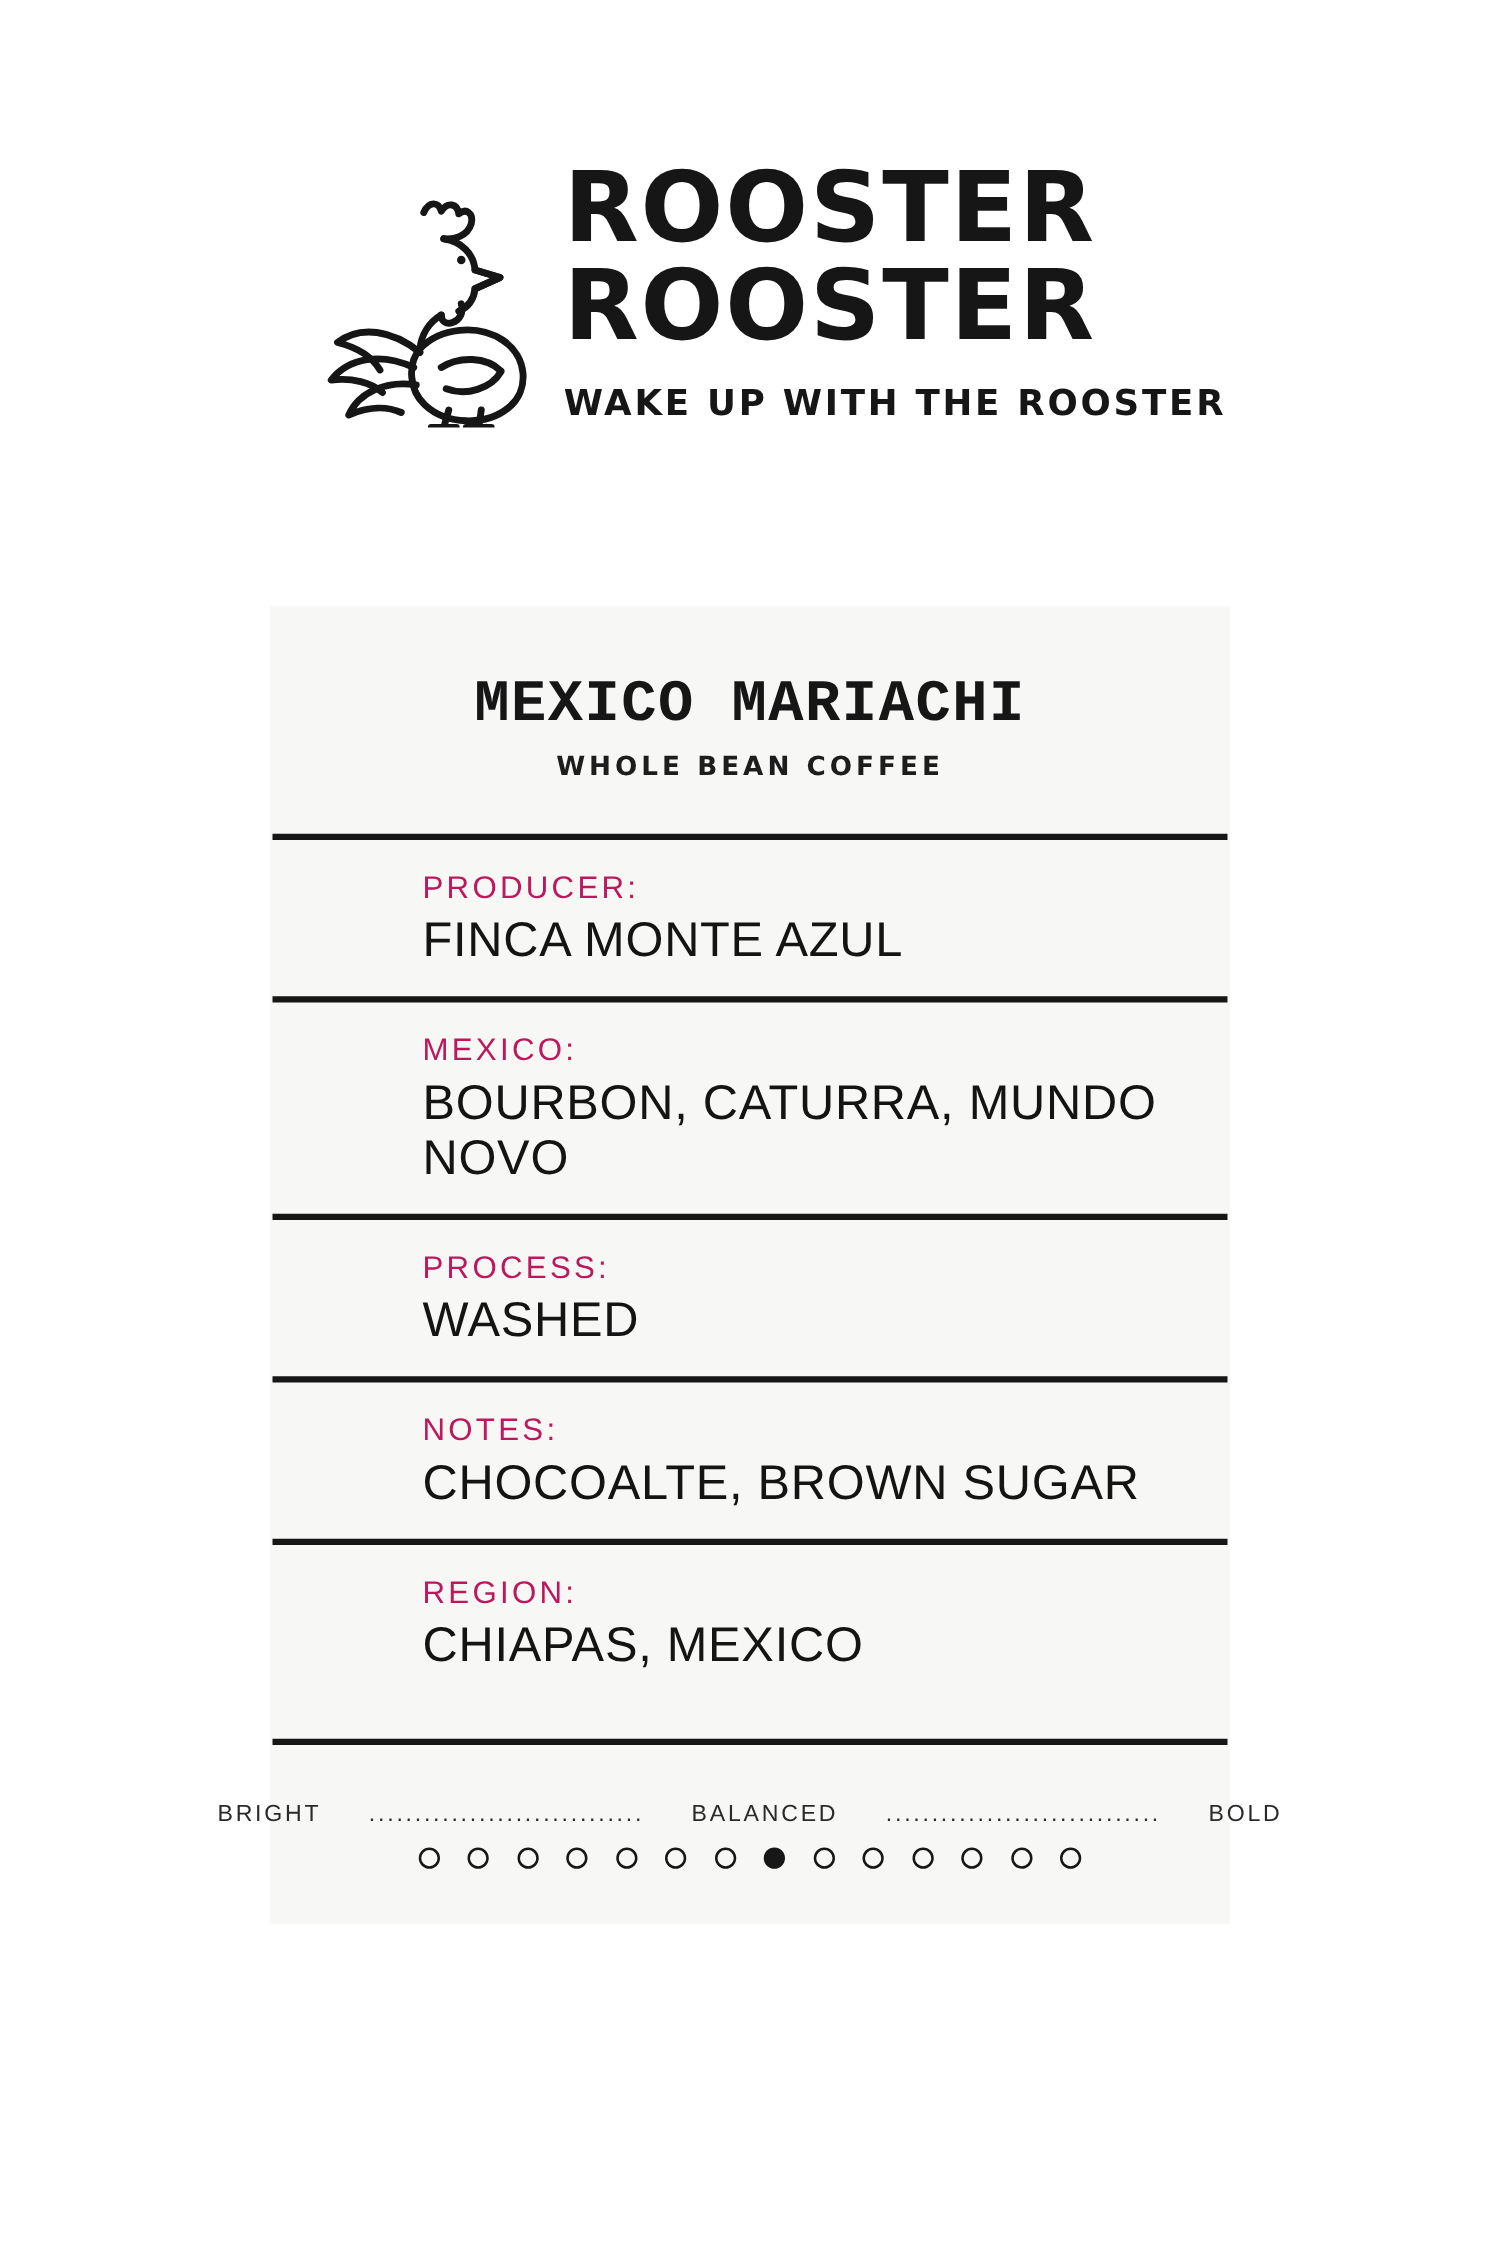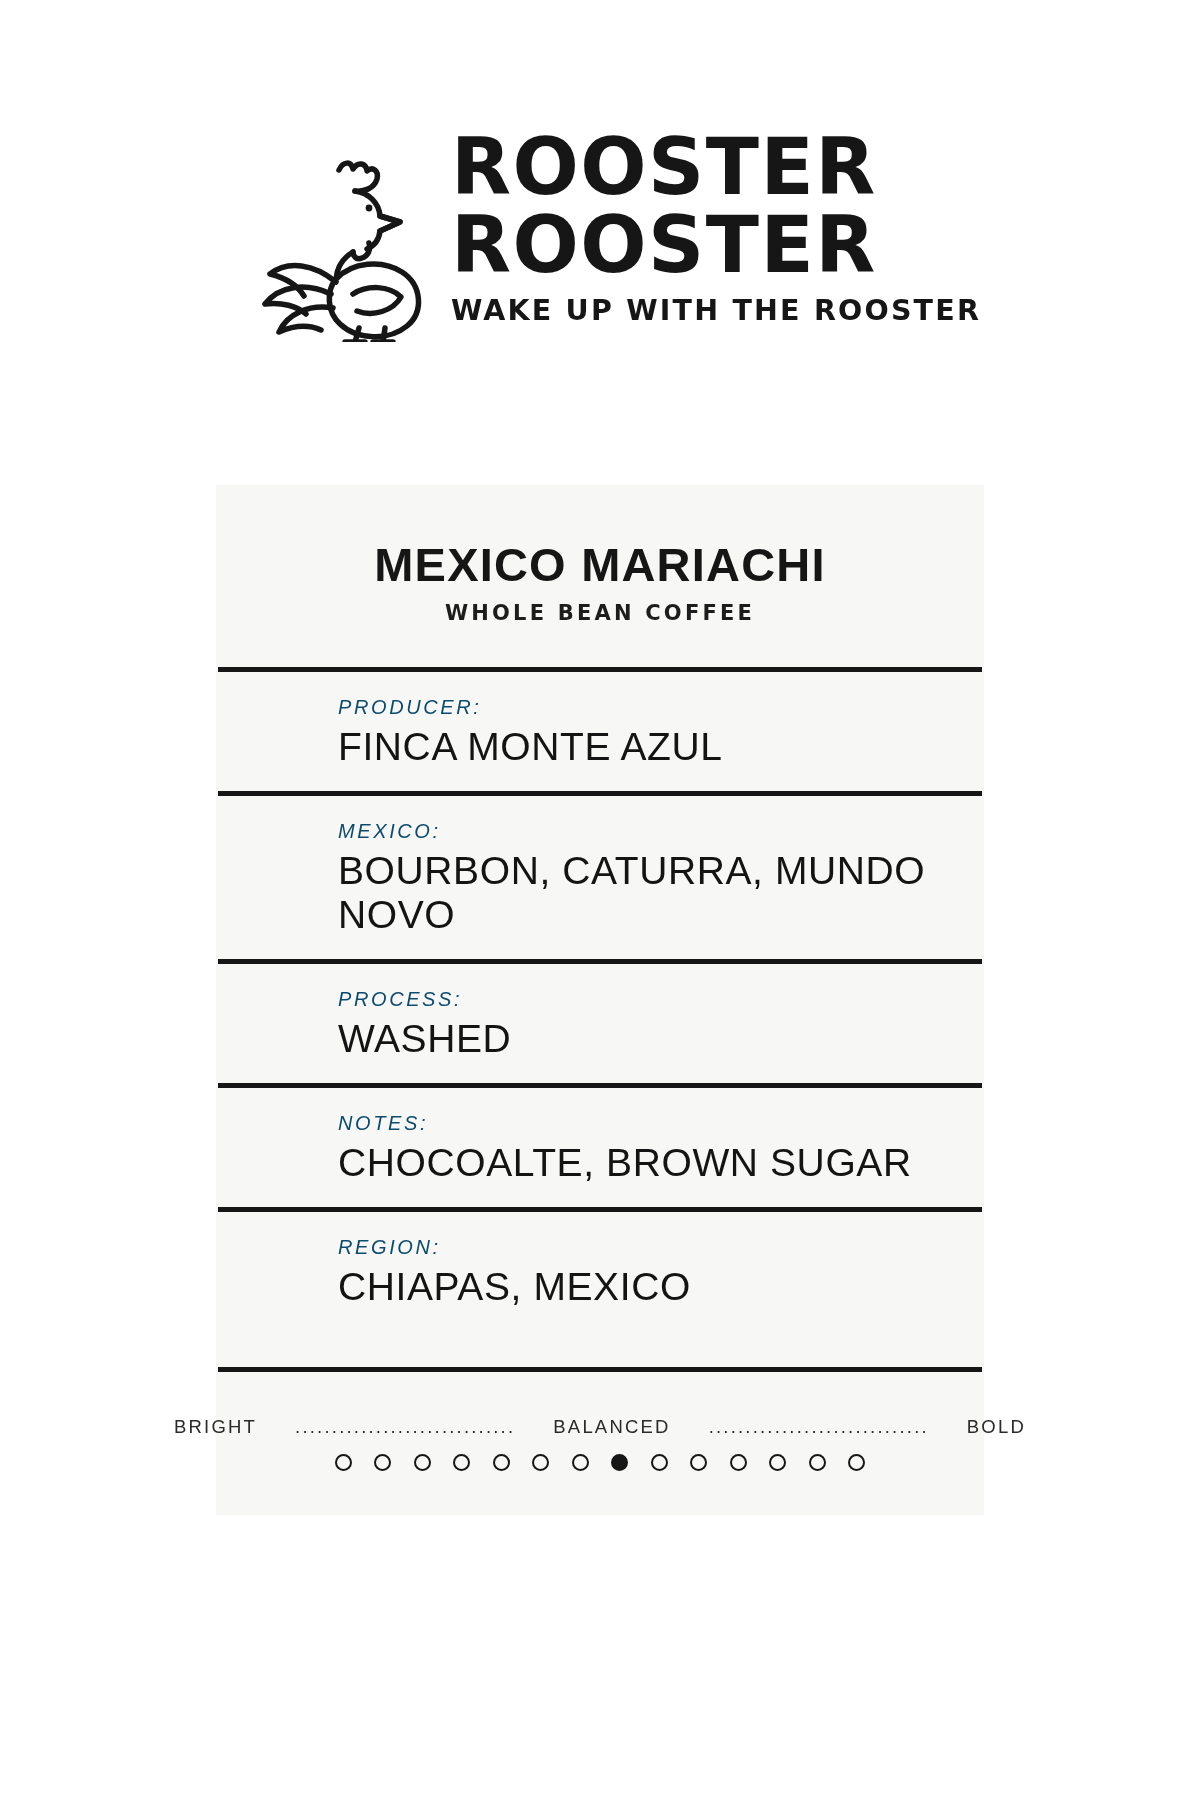--- a/index.html
+++ b/index.html
@@ -55,21 +55,21 @@
     font-weight: 700;
     font-size: 78px;
     line-height: 0.95;
     letter-spacing: 1.5px;
     color: #161616;
   }
 
   .brand-line2 { margin-top: 4px; }
 
   .brand-tagline {
-    margin-top: 12px;
+    margin-top: 24px;
     font-family: "DejaVu Sans", sans-serif;
     font-weight: 700;
     font-size: 28.5px;
     letter-spacing: 2.2px;
     color: #161616;
     align-self: stretch;
     text-align: center;
   }
 
   
@@ -81,21 +81,21 @@
     background: #f7f7f5;
     padding: 0;
   }
 
   .label-head {
     padding: 55px 0 42px 0;
     text-align: center;
   }
 
   .coffee-name {
-    font-family: Liberation Sans, sans-serif;
+    font-family: Liberation Mono, monospace;
     font-weight: 700;
     font-size: 47px;
     letter-spacing: 1.2px;
     color: #161616;
     line-height: 1.05;
   }
 
   .coffee-sub {
     margin-top: 12px;
     font-family: "DejaVu Sans", sans-serif;
@@ -112,25 +112,24 @@
   }
 
   .spec {
     padding: 24px 0 22px 122px;
     min-height: 117px;
   }
 
   .spec-label {
     font-family: "Liberation Sans", sans-serif;
     font-weight: 400;
-    font-size: 20px;
+    font-size: 25px;
     letter-spacing: 2.6px;
-    color: #0c4a6e;
+    color: #be185d;
     margin-bottom: 6px;
-    font-style: italic;
   }
 
   .spec-value {
     font-family: "Liberation Sans", sans-serif;
     font-weight: 400;
     font-size: 39px;
     letter-spacing: 0.6px;
     color: #141414;
   }
 

